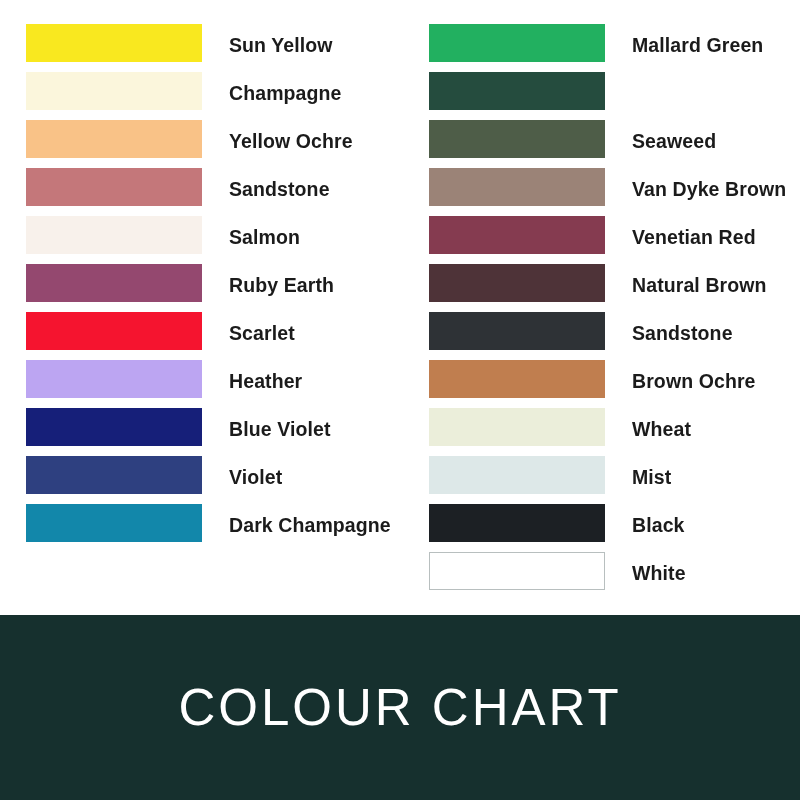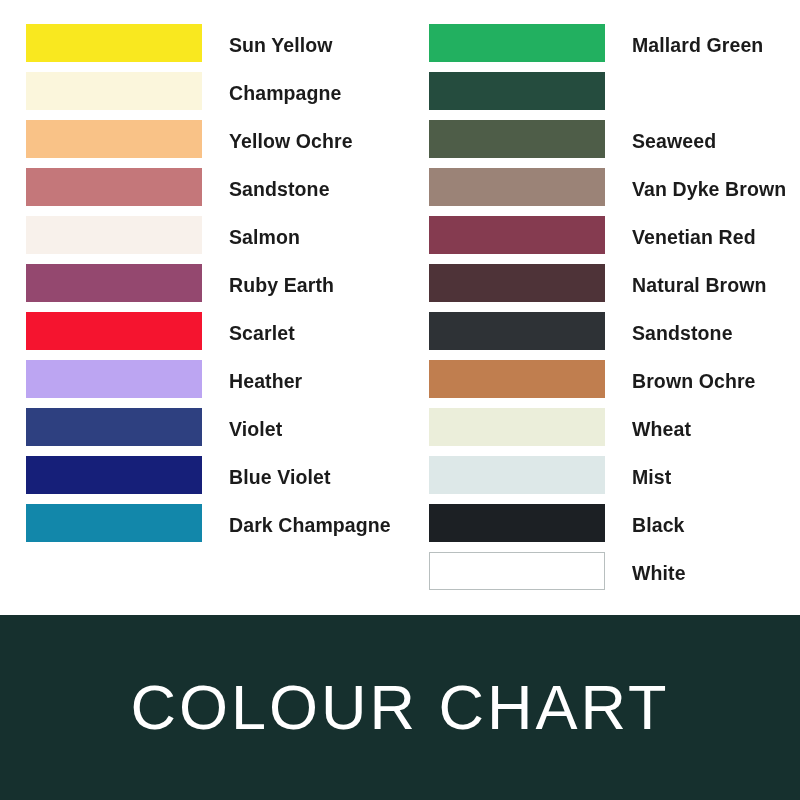--- a/index.html
+++ b/index.html
@@ -70,21 +70,21 @@
     left: 0;
     top: 615px;
     width: 800px;
     height: 185px;
     display: flex;
     align-items: center;
     justify-content: center;
   }
   #footer-title {
     color: #ffffff;
-    font-size: 63px;
+    font-size: 51px;
     font-weight: 300;
     letter-spacing: 3px;
     line-height: 1;
     white-space: nowrap;
     font-family: "Liberation Sans", sans-serif;
   }
 </style>
 </head>
 <body>
 
@@ -118,26 +118,26 @@
         </div>
         <div class="swatch-row">
           <div class="swatch" style="background: rgb(245, 20, 47);"></div>
           <div class="swatch-label">Scarlet</div>
         </div>
         <div class="swatch-row">
           <div class="swatch" style="background: rgb(188, 165, 242);"></div>
           <div class="swatch-label">Heather</div>
         </div>
         <div class="swatch-row">
+          <div class="swatch" style="background: rgb(22, 31, 121);"></div>
+          <div class="swatch-label">Blue Violet</div>
+        </div>
+        <div class="swatch-row">
           <div class="swatch" style="background: rgb(46, 64, 128);"></div>
           <div class="swatch-label">Violet</div>
-        </div>
-        <div class="swatch-row">
-          <div class="swatch" style="background: rgb(22, 31, 121);"></div>
-          <div class="swatch-label">Blue Violet</div>
         </div>
         <div class="swatch-row">
           <div class="swatch" style="background: rgb(18, 135, 170);"></div>
           <div class="swatch-label">Dark Champagne</div>
         </div>
       </div>
     <div class="column" id="column-right">
         <div class="swatch-row">
           <div class="swatch" style="background: rgb(34, 176, 96);"></div>
           <div class="swatch-label">Mallard Green</div>

